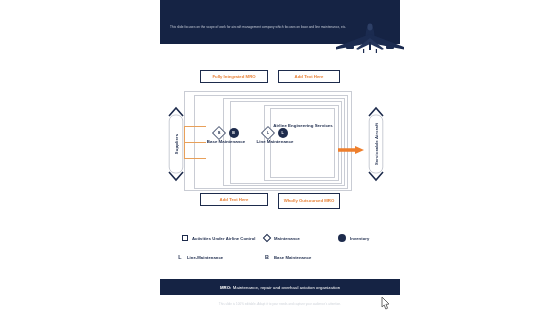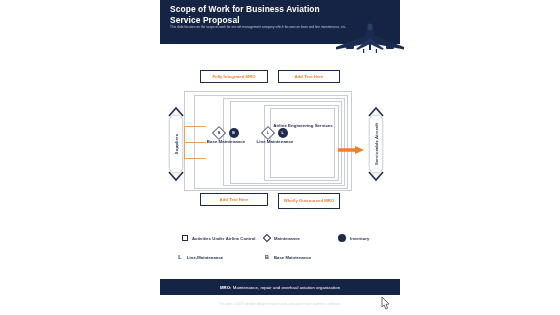--- a/index.html
+++ b/index.html
@@ -166,21 +166,20 @@
   .cursor{
     position:absolute;left:378px;top:296px;width:14px;height:16px;
   }
 </style>
 </head>
 <body>
 
 <div class="slide">
 
   <div class="header">
-    <div class="header-title">Scope of Work for Business Aviation Service Proposal</div>
     <div class="header-sub">This slide focuses on the scope of work for aircraft management company which focuses on base and line maintenance, etc.</div>
   </div>
 
   <div class="plane-wrap">
     <svg width="80" height="32" viewBox="0 0 80 32">
       <g fill="#1b2b50">
         <ellipse cx="40" cy="13" rx="4.4" ry="10"></ellipse>
         <ellipse cx="40" cy="5" rx="2.6" ry="3.4" fill="#2d3f66"></ellipse>
         <path d="M40 12 L6 25 L6 27.4 L40 21 L74 27.4 L74 25 Z"></path>
         <rect x="16" y="23.5" width="8" height="3.6" rx="1.1"></rect>

